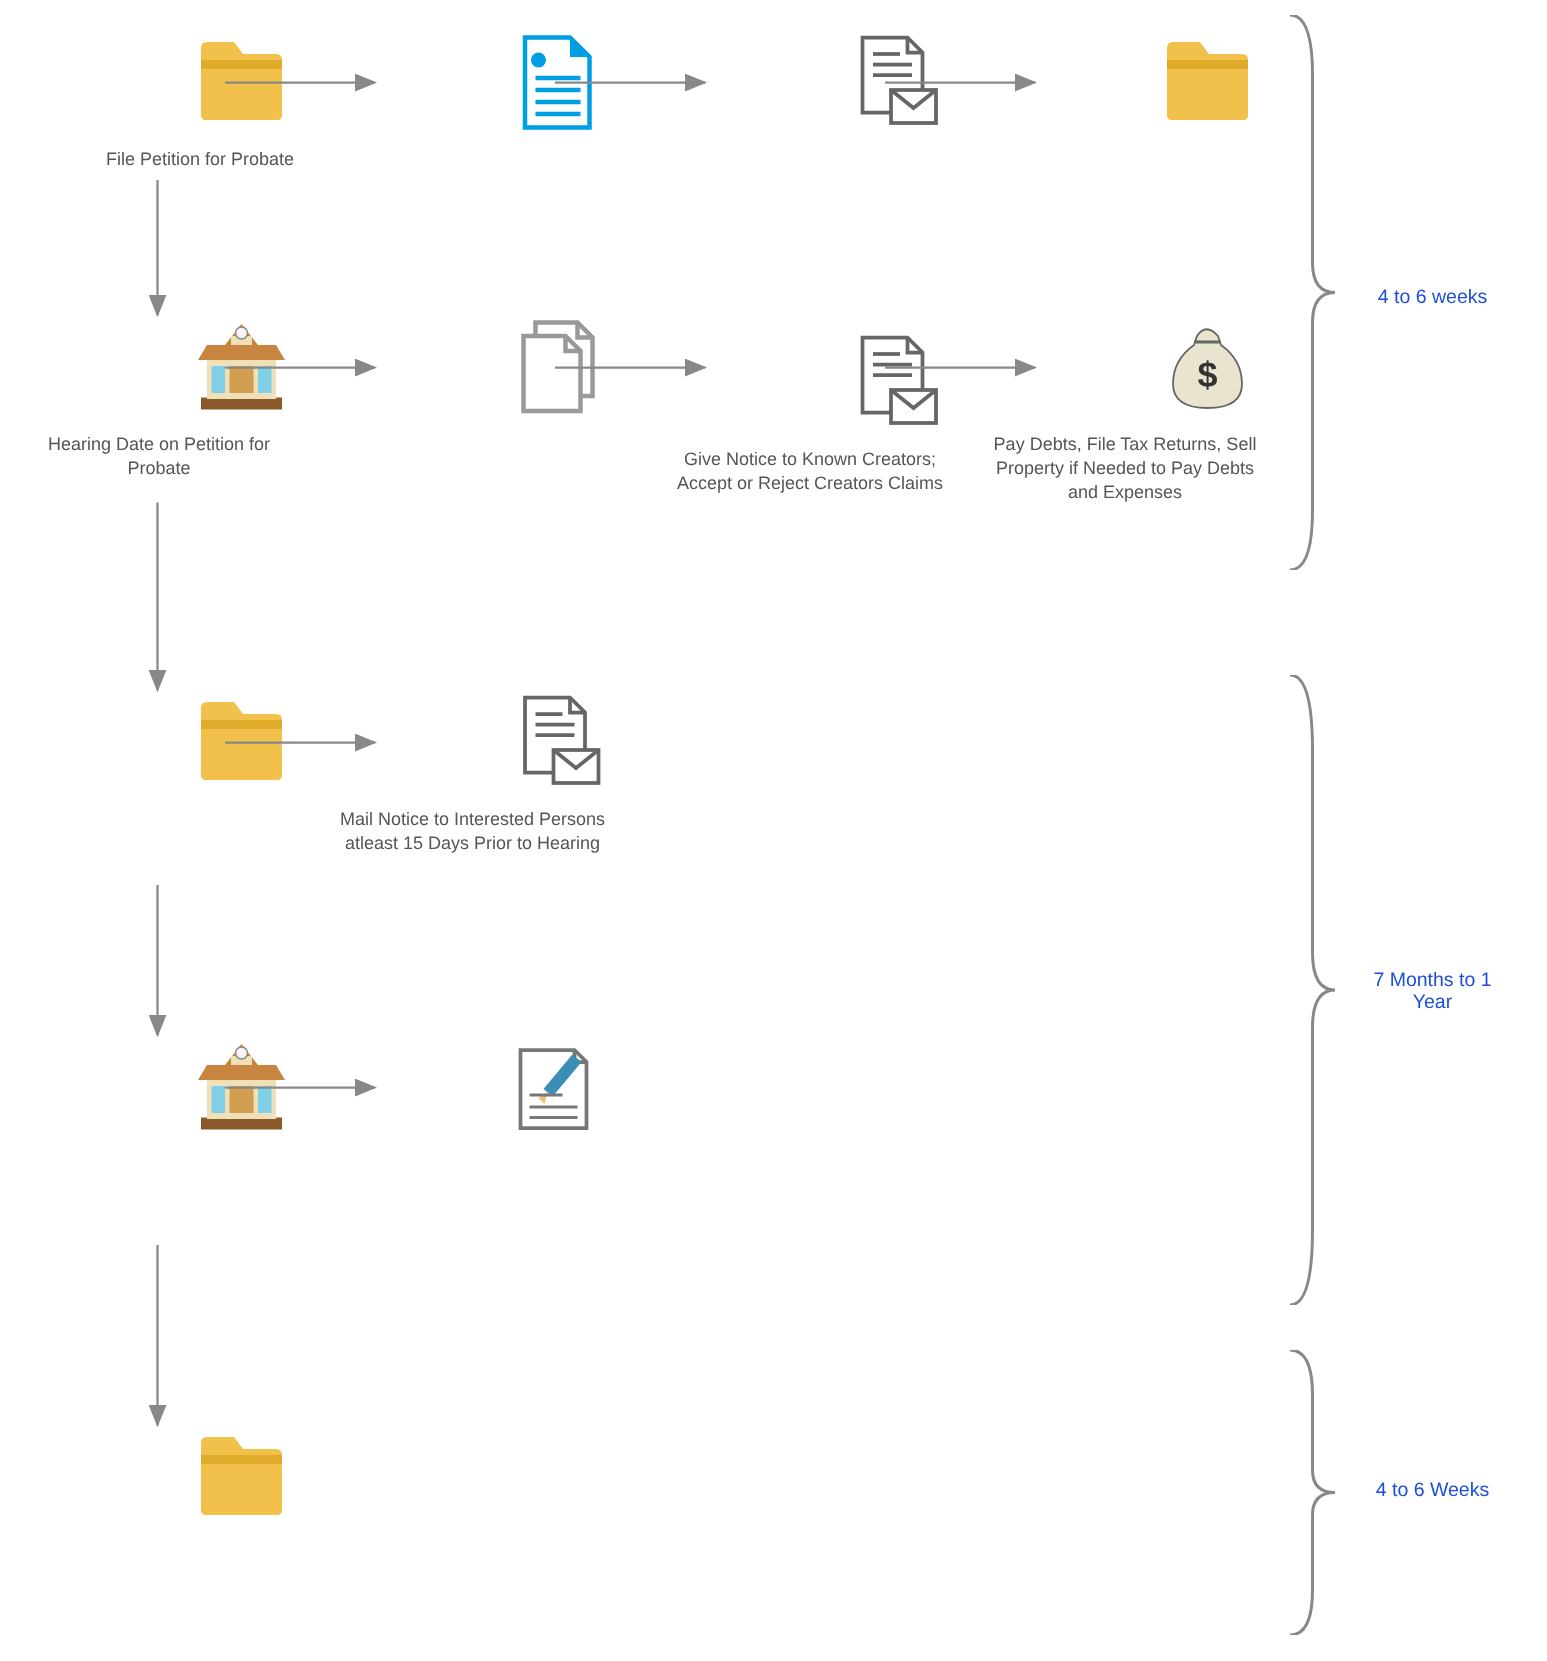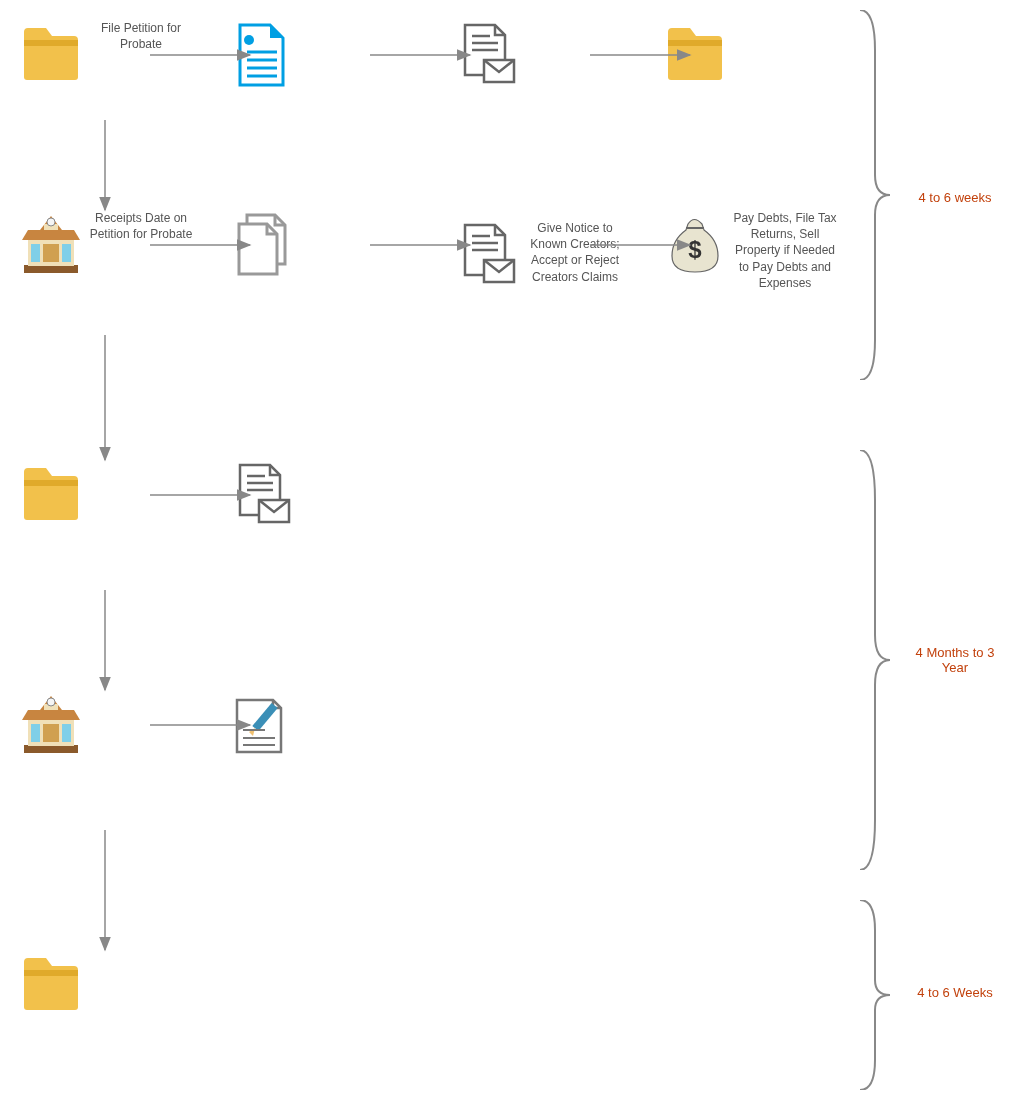--- a/index.html
+++ b/index.html
@@ -9,22 +9,22 @@
     width: 1031px;
     height: 1107px;
     position: relative;
     color: #555;
     font-size: 12px;
   }
   .node {
     position: absolute;
     width: 180px;
     display: flex;
-    flex-direction: row;
-    align-items: flex-start;
+    flex-direction: column;
+    align-items: flex-end;
   }
   .icon-box {
     width: 70px;
     height: 70px;
     display: flex;
     align-items: center;
     justify-content: center;
     margin-bottom: 8px;
   }
   .label {
@@ -40,21 +40,21 @@
     fill: none;
   }
   .brace {
     position: absolute;
     stroke: #888;
     fill: none;
   }
   .time-label {
     position: absolute;
     font-size: 13px;
-    color: #c2410c;
+    color: #1d4ed8;
     text-align: center;
     width: 90px;
   }
 </style>
 </head>
 <body>
 
 <svg width="0" height="0" style="position:absolute">
   <defs>
 
@@ -154,21 +154,21 @@
       </svg>
     </div>
 </div>
 
 <div class="node" style="left:16px; top:210px">
   <div class="icon-box">
       <svg width="70" height="70">
         <use href="#ico-court"></use>
       </svg>
     </div>
-  <div class="label">Receipts Date on Petition for Probate</div>
+  <div class="label">Hearing Date on Petition for Probate</div>
 </div>
 <div class="node" style="left:225px; top:210px">
   <div class="icon-box">
       <svg width="70" height="70">
         <use href="#ico-dupdoc"></use>
       </svg>
     </div>
 </div>
 <div class="node" style="left:450px; top:220px">
   <div class="icon-box">
@@ -193,20 +193,21 @@
         <use href="#ico-folder"></use>
       </svg>
     </div>
 </div>
 <div class="node" style="left:225px; top:460px">
   <div class="icon-box">
       <svg width="70" height="70">
         <use href="#ico-docmail"></use>
       </svg>
     </div>
+  <div class="label">Mail Notice to Interested Persons atleast 15 Days Prior to Hearing</div>
 </div>
 
 <div class="node" style="left:16px; top:690px">
   <div class="icon-box">
       <svg width="70" height="70">
         <use href="#ico-court"></use>
       </svg>
     </div>
 </div>
 <div class="node" style="left:225px; top:690px">
@@ -249,18 +250,18 @@
 </svg>
 
 <svg class="brace" style="left:855px;top:10px" width="40" height="370">
   <path d="M5 0 Q20 0 20 40 L20 165 Q20 185 35 185 Q20 185 20 205 L20 330 Q20 370 5 370" stroke="#888" stroke-width="2" fill="none"></path>
 </svg>
 <div class="time-label" style="left:910px;top:190px">4 to 6 weeks</div>
 
 <svg class="brace" style="left:855px;top:450px" width="40" height="420">
   <path d="M5 0 Q20 0 20 50 L20 185 Q20 210 35 210 Q20 210 20 235 L20 370 Q20 420 5 420" stroke="#888" stroke-width="2" fill="none"></path>
 </svg>
-<div class="time-label" style="left:910px;top:645px">4 Months to 3 Year</div>
+<div class="time-label" style="left:910px;top:645px">7 Months to 1 Year</div>
 
 <svg class="brace" style="left:855px;top:900px" width="40" height="190">
   <path d="M5 0 Q20 0 20 30 L20 80 Q20 95 35 95 Q20 95 20 110 L20 160 Q20 190 5 190" stroke="#888" stroke-width="2" fill="none"></path>
 </svg>
 <div class="time-label" style="left:910px;top:985px">4 to 6 Weeks</div>
 
 </body></html>

